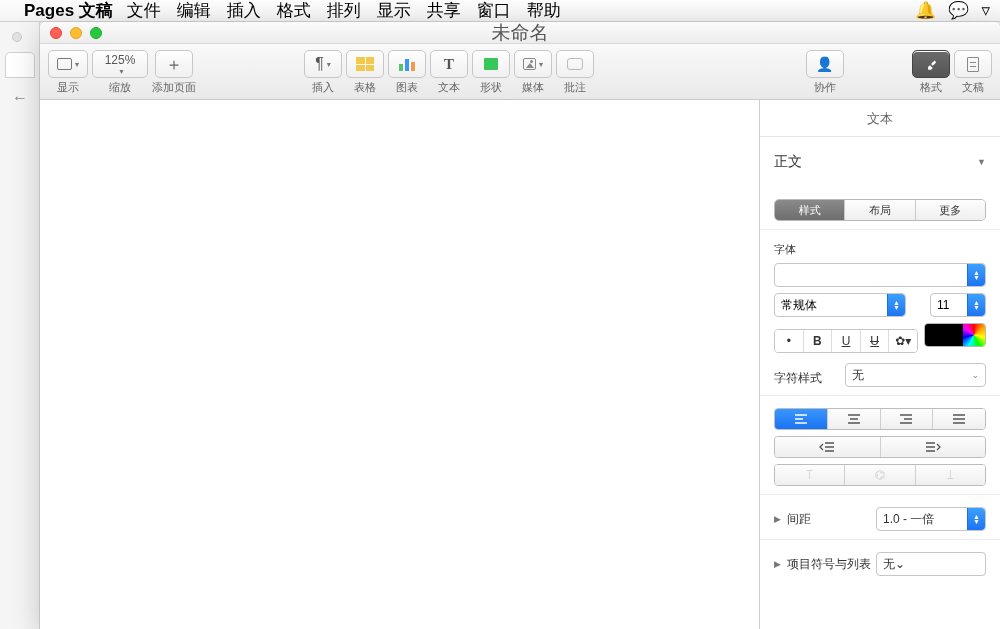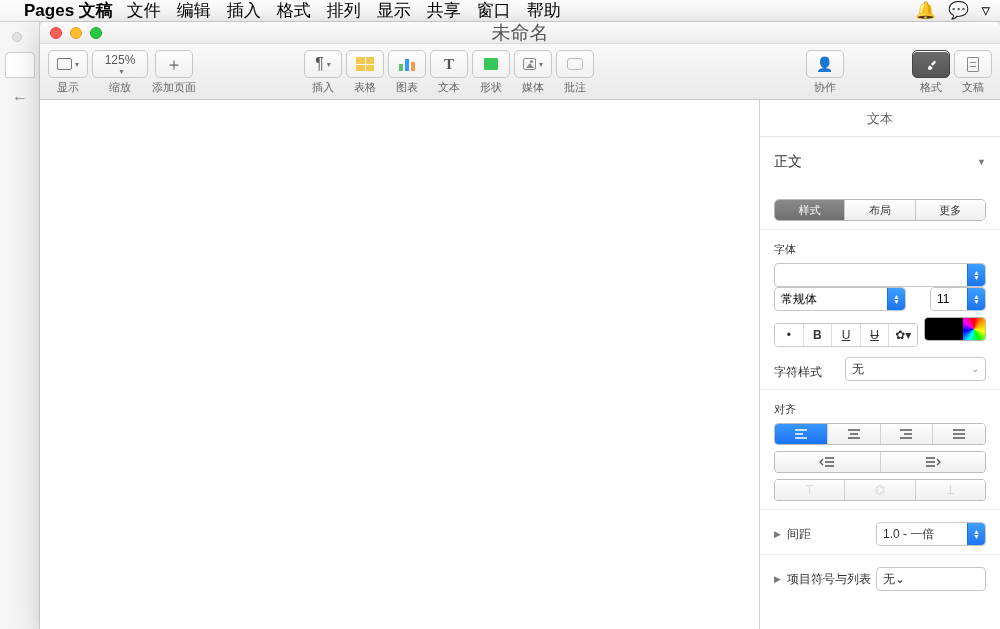--- a/index.html
+++ b/index.html
@@ -52,21 +52,21 @@
 .tri{color:#777;font-size:9px;}
 
 .seg { display:flex; width:100%; border:1px solid #b9b9b9; border-radius:5px; overflow:hidden; height:22px;}
 .seg > div { flex:1; text-align:center; line-height:20px; font-size:11px; background:linear-gradient(#fdfdfd,#efefef); border-right:1px solid #c9c9c9;}
 .seg > div:last-child{border-right:none;}
 .seg > div.active{background:linear-gradient(#8a8a8a,#6e6e6e); color:#fff;}
 
 .field { display:flex; align-items:center; height:24px; border:1px solid #c6c6c6; border-radius:4px; background:#fff; padding:0 6px; position:relative;}
 .field .cap{position:absolute; right:0; top:0; bottom:0; width:18px; background:linear-gradient(#3da0ff,#1c74f2); border-left:1px solid #1b6ee0; border-radius:0 4px 4px 0; display:flex; align-items:center; justify-content:center; color:#fff; font-size:8px;}
 .field input{border:none; outline:none; width:100%; font-size:12px; background:transparent;}
-.row { display:flex; gap:24px; }
+.row { display:flex; gap:24px; margin-top:6px;}
 .row .field{flex:1;}
 .row .field.sz{flex:0 0 56px;}
 
 .brow { display:flex; gap:0; margin-top:6px; height:24px; border:1px solid #c6c6c6; border-radius:4px; overflow:hidden;}
 .brow > div{flex:1; display:flex; align-items:center; justify-content:center; border-right:1px solid #dcdcdc; font-size:12px; background:#fff;}
 .brow > div:last-child{border-right:none;}
 .brow .gear{font-size:12px;}
 .colorbtn{display:flex;width:62px;height:24px;margin-left:6px;border:1px solid #b9b9b9;border-radius:4px;overflow:hidden;}
 .colorbtn .sw{flex:1;background:#000;}
 .colorbtn .wheel{width:22px;background:conic-gradient(red,orange,yellow,lime,cyan,blue,magenta,red);}
@@ -317,21 +317,20 @@
         <div class="kv" style="margin-top:10px;">
           <div class="lab">字符样式</div>
           <div class="field">
             <span>无</span>
             <span class="chev">⌄</span>
           </div>
         </div>
       </div>
 
       <div class="panel-sec">
-        <div class="sec-title">对齐</div>
         <div class="alignrow">
           <div class="blue">
               <svg width="14" height="10">
                 <g stroke="#fff" stroke-width="1.4">
                   <line x1="1" y1="1" x2="13" y2="1"></line>
                   <line x1="1" y1="5" x2="9" y2="5"></line>
                   <line x1="1" y1="9" x2="13" y2="9"></line>
                 </g>
               </svg>
             </div>

